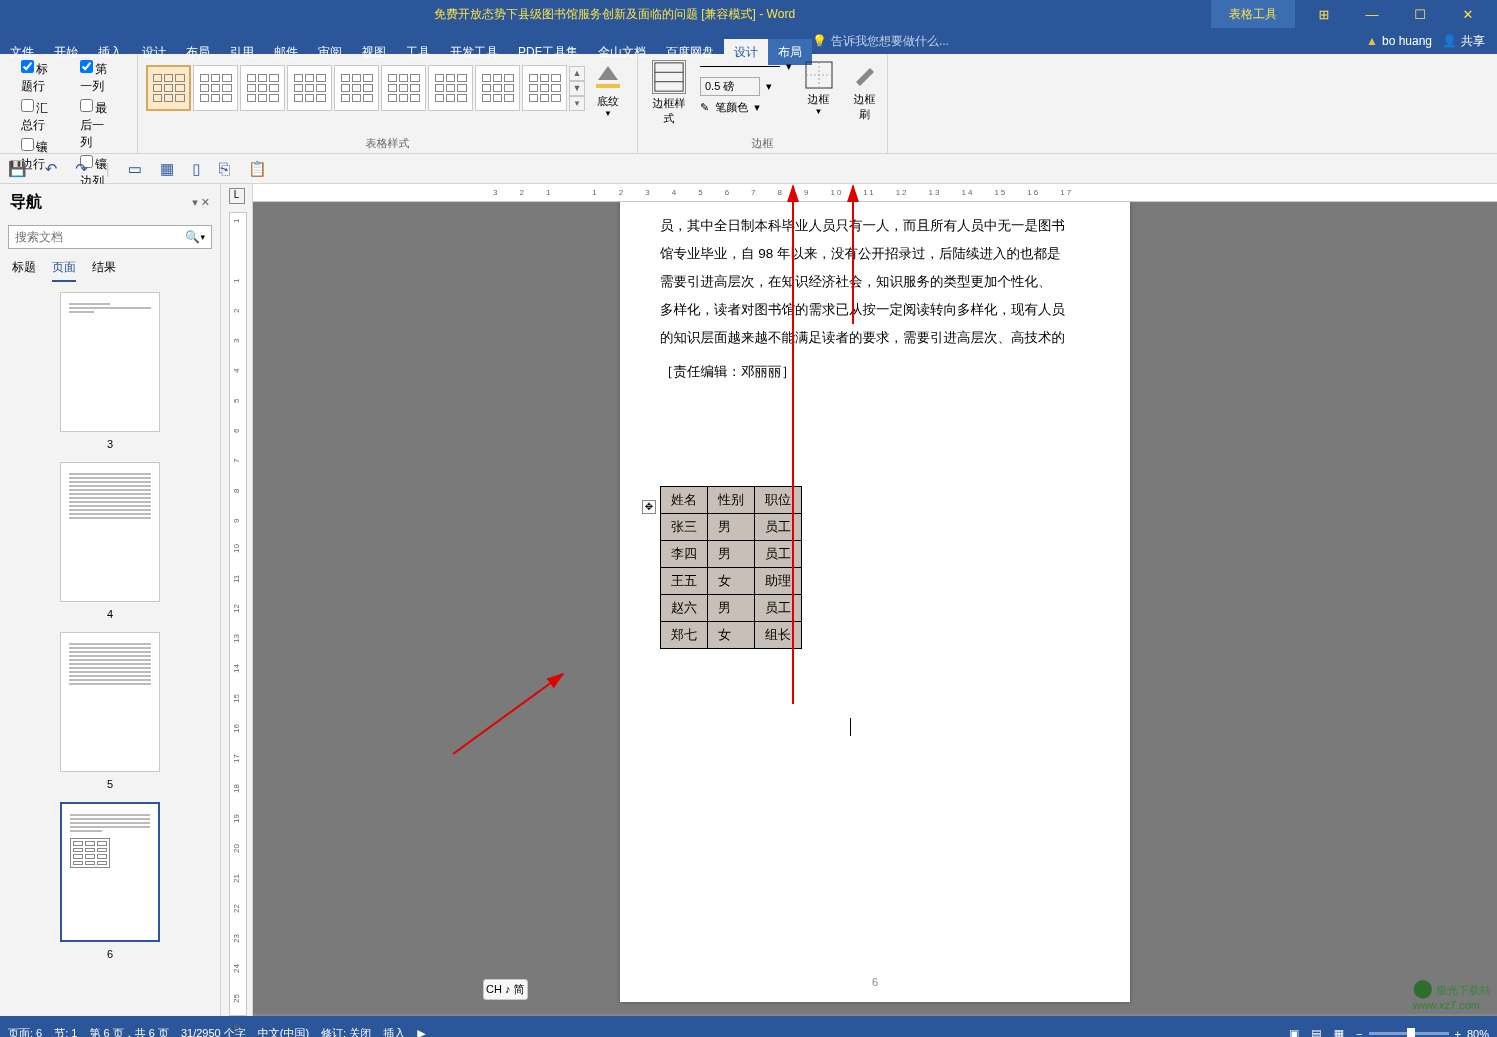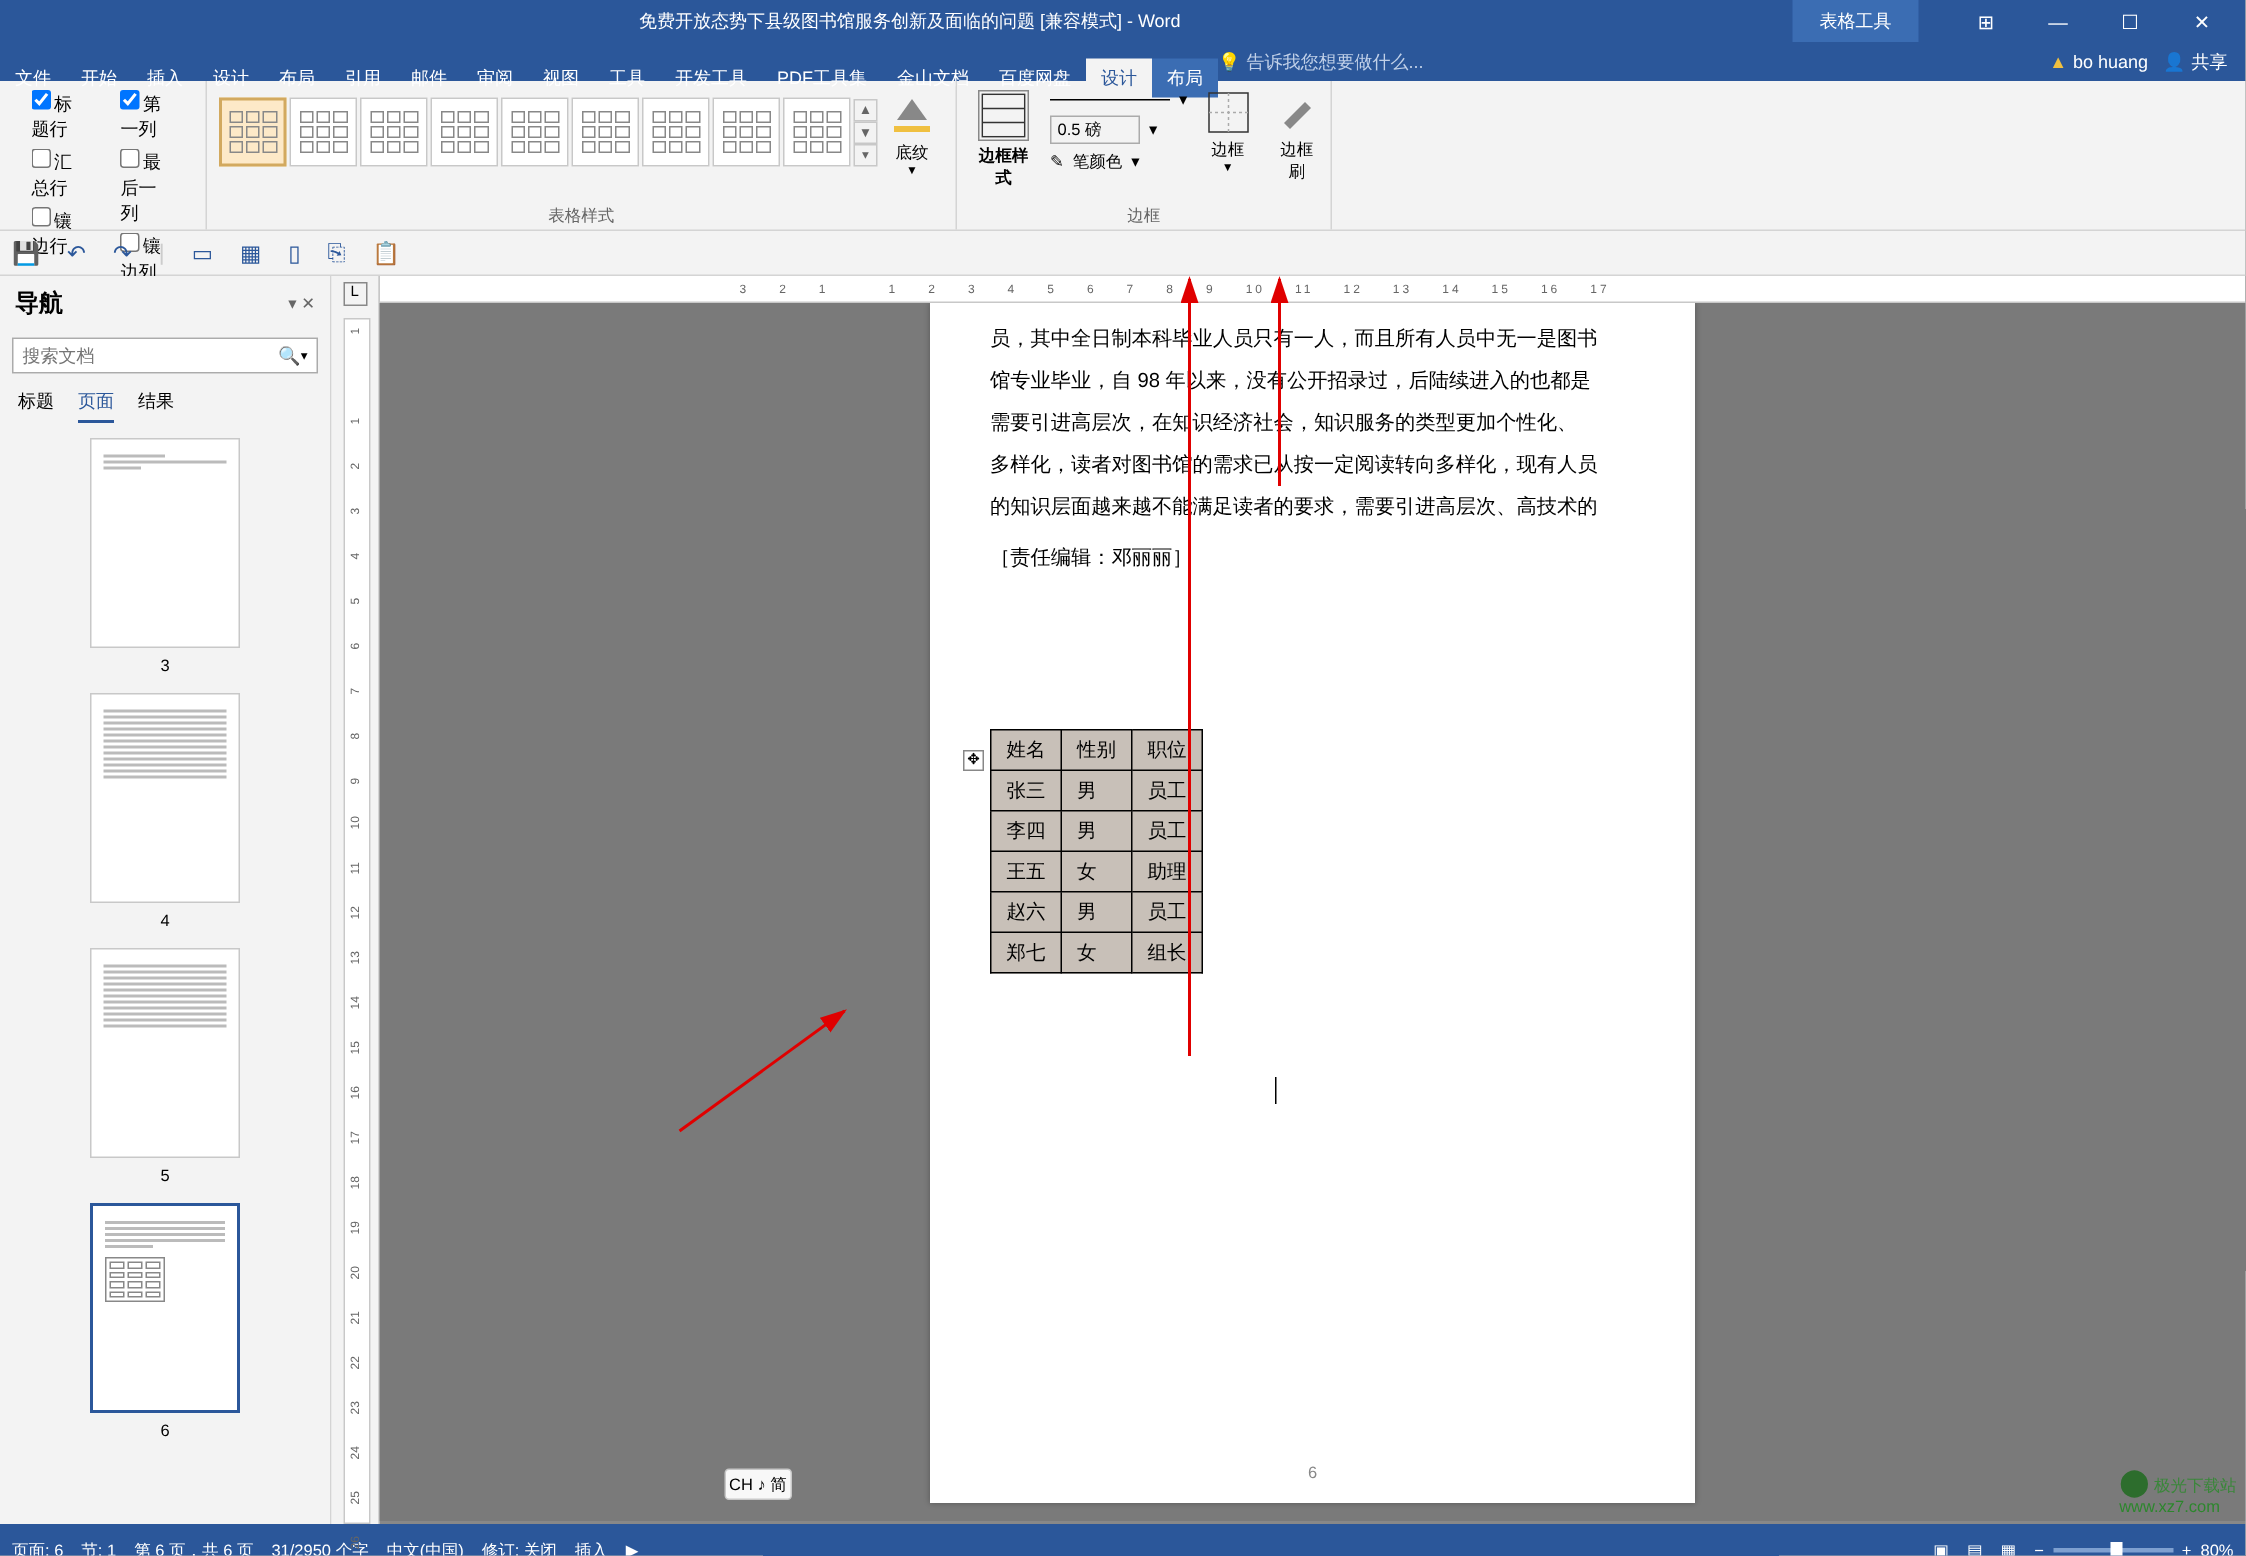--- a/index.html
+++ b/index.html
@@ -1,19 +1,19 @@
 <!DOCTYPE html>
 <html><head>
 <meta charset="utf-8">
 <style>
 * { margin: 0; padding: 0; box-sizing: border-box; font-family: "Microsoft YaHei", sans-serif; }
 body { background: #e6e6e6; width: 1497px; height: 1037px; overflow: hidden; position: relative; font-size: 12px; }
 
 
-.titlebar { height: 28px; background: #2b579a; color: #ffffff; display: flex; align-items: center; gap: 16px; }
+.titlebar { height: 28px; background: #2b579a; color: #fde047; display: flex; align-items: center; }
 .titlebar .doc-title { flex: 1; text-align: center; font-size: 12px; }
 .titlebar .title-tool { background: #3b6db3; padding: 0 18px; height: 28px; line-height: 28px; }
 .titlebar .win-controls { display: flex; gap: 18px; padding: 0 14px; }
 .titlebar .win-controls span { width: 30px; text-align: center; font-size: 13px; }
 
 
 .menubar { height: 26px; background: #2b579a; color: #fff; display: flex; align-items: center; font-size: 12px; }
 .menubar .mitem { padding: 0 10px; height: 26px; line-height: 26px; cursor: pointer; margin-top: 22px; }
 .menubar .mitem.active { background: #f3f3f3; color: #2b579a; }
 .menubar .spacer { flex: 1; }
@@ -30,21 +30,21 @@
 .cols { display: flex; gap: 6px; }
 .style-grid { display: flex; gap: 2px; align-items: center; }
 .style-item { width: 45px; height: 46px; border: 1px solid #c8c8c8; background: #fff; display: flex; align-items: center; justify-content: center; }
 .style-item.sel { border: 2px solid #d2a95f; background: #fde9c8; }
 .mini-table { width: 36px; height: 32px; }
 .mini-table td { border: 1px solid #888; }
 .style-arrows { width: 16px; display: flex; flex-direction: column; }
 .style-arrows div { height: 15px; border: 1px solid #c8c8c8; font-size: 9px; text-align: center; line-height: 13px; color: #666; }
 .shade-btn { width: 42px; text-align: center; font-size: 11px; }
 .shade-btn .icon { width: 32px; height: 32px; margin: 2px auto; }
-.border-style-btn { text-align: center; font-size: 11px; padding: 0 6px; font-weight: bold; }
+.border-style-btn { text-align: center; font-size: 11px; padding: 0 6px; }
 .border-style-btn .icon { width: 34px; height: 34px; margin: 2px auto; border: 1px solid #888; }
 .pen-opts { font-size: 11px; }
 .pen-opts .row { display: flex; align-items: center; gap: 6px; padding: 2px 0; }
 .pen-line { width: 80px; border-top: 1px solid #000; }
 .pen-sel { border: 1px solid #ababab; padding: 1px 4px; width: 60px; }
 .border-btn { text-align: center; font-size: 11px; padding: 0 4px; }
 .border-btn .icon { width: 30px; height: 30px; margin: 2px auto; }
 
 
 .qat { height: 30px; background: #f3f3f3; border-bottom: 1px solid #d4d4d4; display: flex; align-items: center; padding: 0 8px; gap: 18px; color: #2b579a; }

